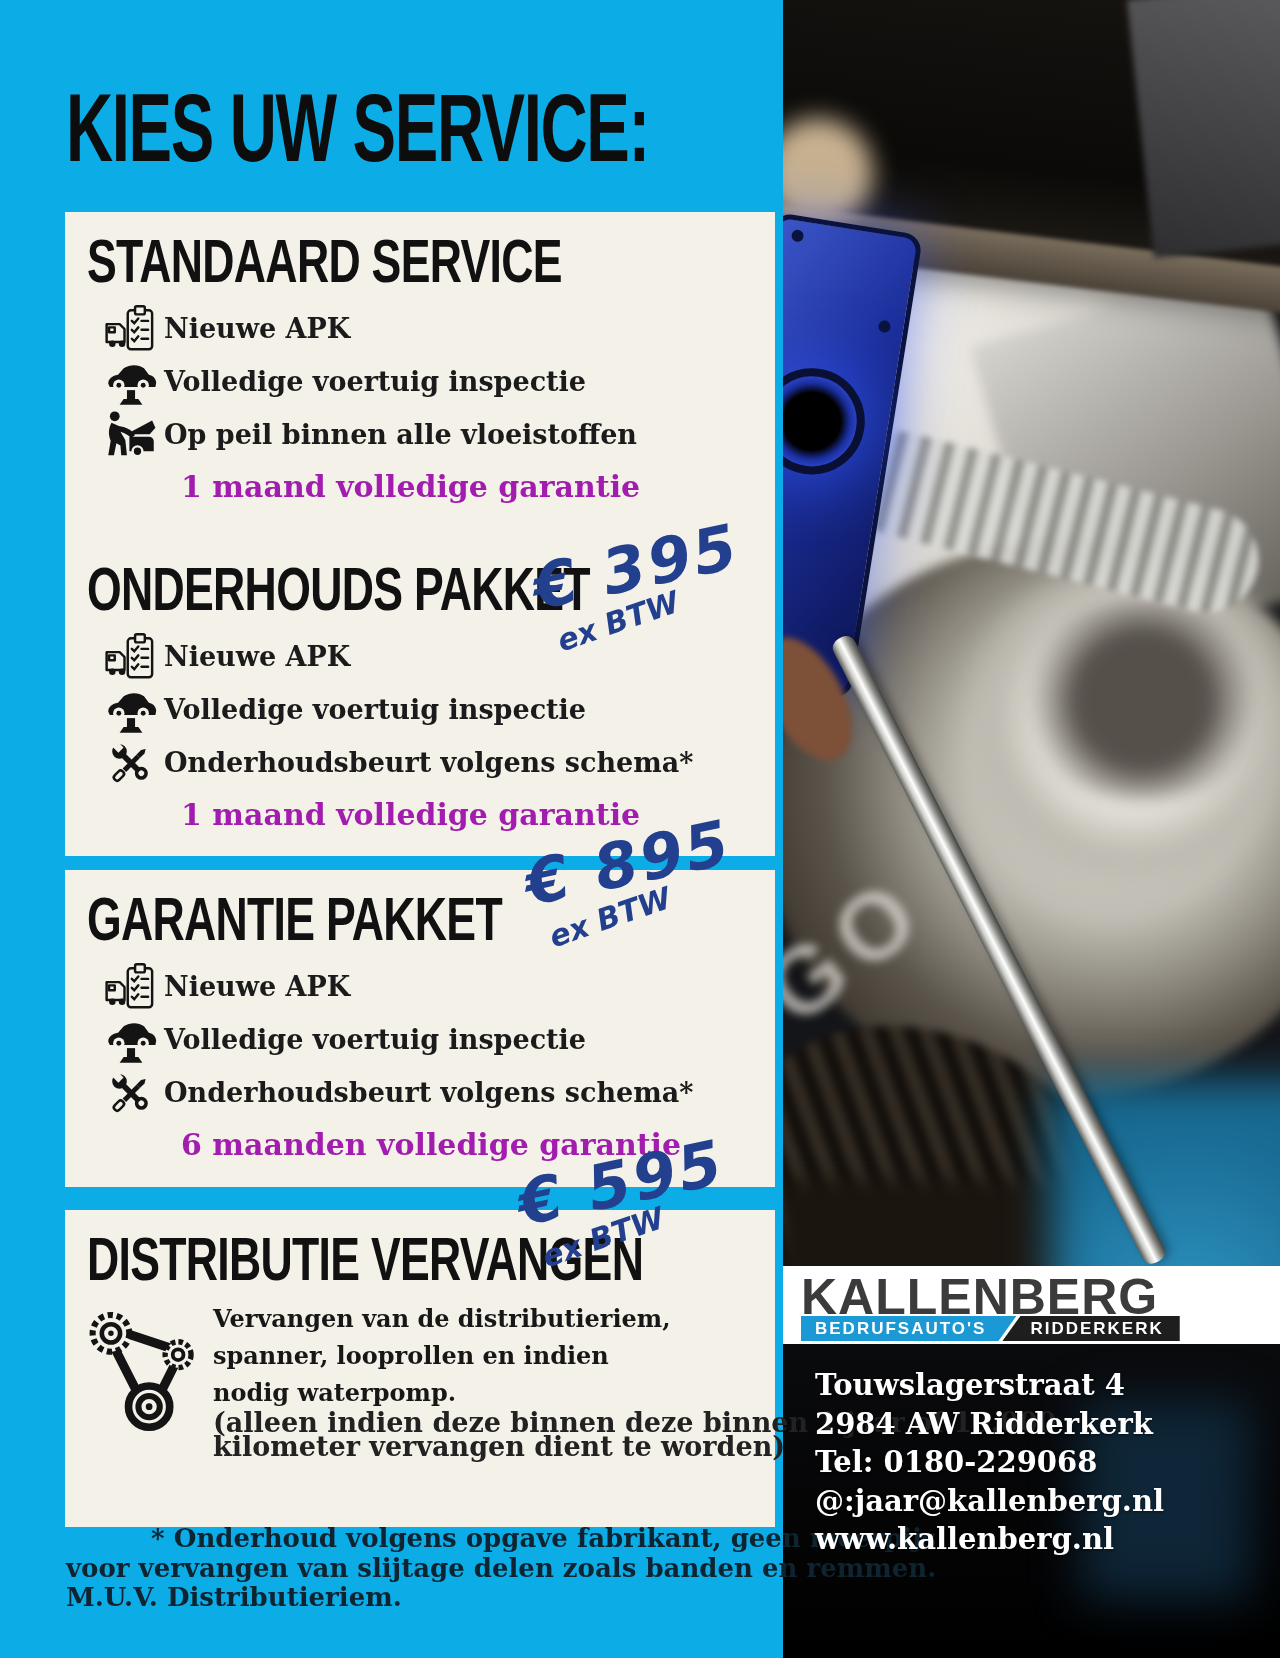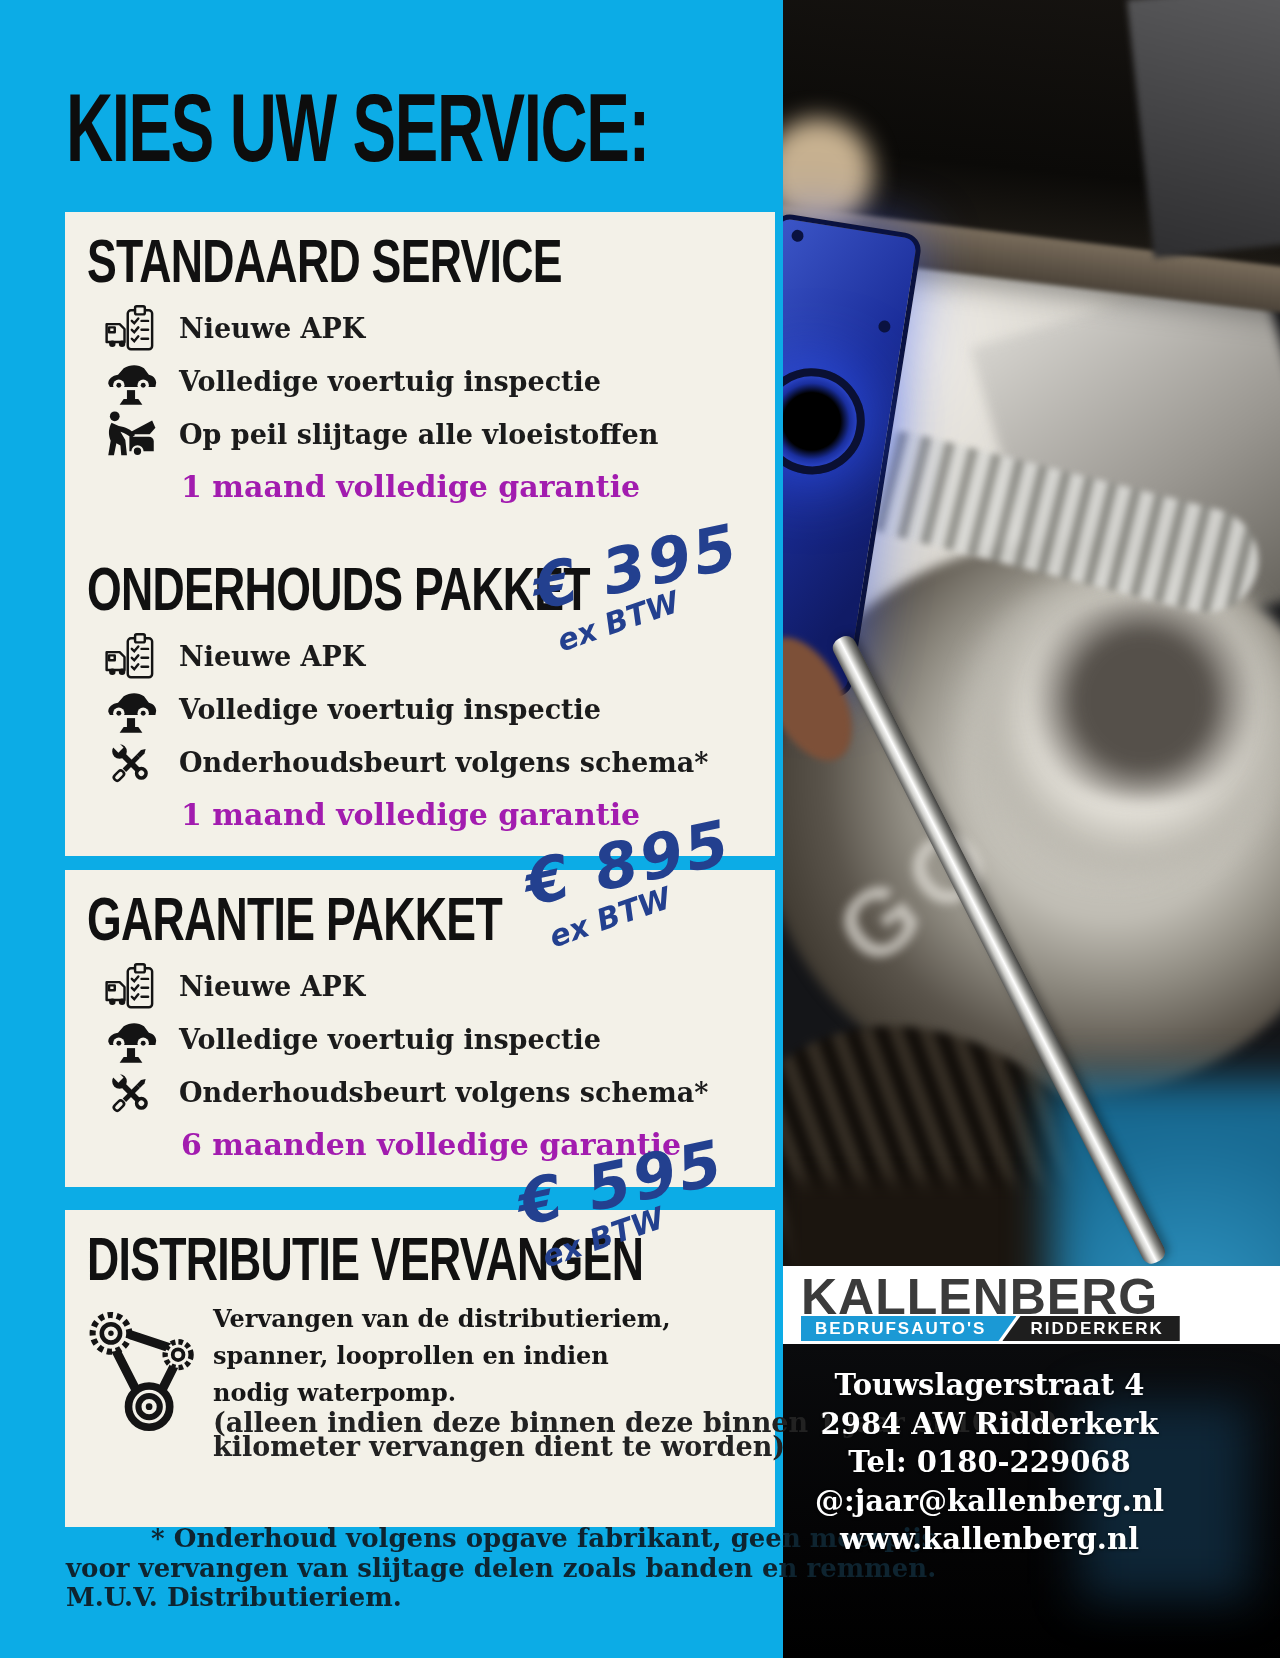--- a/index.html
+++ b/index.html
@@ -14,41 +14,41 @@
   .title{position:absolute;left:66px;top:80px;font-family:"Liberation Sans",sans-serif;
          font-weight:900;font-size:96px;line-height:1;color:#0d0d0d;white-space:nowrap;}
   .cond{display:inline-block;transform:scaleX(.68);transform-origin:0 50%;letter-spacing:-2px;}
   .cond2{display:inline-block;transform:scaleX(.72);transform-origin:0 50%;letter-spacing:-1px;}
 
   .card{position:absolute;left:65px;width:710px;background:var(--card);padding:12px 0 0 20px;}
   .card-heading{font-family:"Liberation Sans",sans-serif;font-weight:900;font-size:62px;
                 line-height:1;color:#111;white-space:nowrap;margin:6px 0 10px 2px;}
   .row{display:flex;align-items:center;height:53px;margin-left:14px;}
   .ic-box{width:64px;height:52px;flex:none;display:flex;align-items:center;justify-content:center;}
-  .row .label{margin-left:16px;font-size:27px;font-weight:bold;color:var(--ink);white-space:nowrap;}
+  .row .label{margin-left:1px;font-size:27px;font-weight:bold;color:var(--ink);white-space:nowrap;}
   .card-footer{margin:8px 0 0 96px;font-size:30px;font-weight:bold;color:#a21caf;white-space:nowrap;}
 
   .price{position:absolute;transform:rotate(-12deg);color:var(--price_ink);
          font-family:"DejaVu Sans",sans-serif;font-style:italic;font-weight:bold;z-index:3;}
   .price-amount{font-size:62px;line-height:1;letter-spacing:3px;white-space:nowrap;}
   .price-note{font-size:30px;margin:-4px 0 0 12px;transform:rotate(-7deg);white-space:nowrap;}
 
   .dist-body{display:flex;align-items:flex-start;margin-top:4px;}
   .belt-box{width:124px;flex:none;margin-top:8px;}
   .dist-text{margin-left:4px;}
   .desc-line{font-size:24px;font-weight:bold;line-height:37px;color:#171717;white-space:nowrap;}
   .fine-line{font-size:27px;font-weight:bold;line-height:24px;color:#222;white-space:nowrap;}
   .fine-line:first-of-type{margin-top:7px;}
 
   .footnote{position:absolute;left:66px;top:1524px;font-weight:bold;font-size:26px;
             line-height:29.5px;color:#0E2430;}
   .footnote div:first-child{padding-left:6px;text-align:right;}
 
   
-  .photo{position:absolute;left:783px;top:0;width:497px;height:1658px;overflow:hidden;background:#141518;text-align:center;}
+  .photo{position:absolute;left:783px;top:0;width:497px;height:1658px;overflow:hidden;background:#141518;}
   .photo > div{position:absolute;}
   .ph-light{top:150px;left:-30px;width:430px;height:560px;filter:blur(10px);
     background:radial-gradient(ellipse at 40% 35%,#efece6 0%,#d9d6cf 45%,#a9a59c 75%,#7a766d 100%);}
   .ph-silver{top:300px;right:-30px;width:300px;height:330px;transform:rotate(-16deg);filter:blur(6px);
     background:linear-gradient(160deg,#d6d4cf,#999690 55%,#5f5c55);}
   .ph-wheel{top:540px;left:-20px;width:600px;height:560px;border-radius:50%;filter:blur(6px);
     background:radial-gradient(circle at 58% 42%,#d2cfc7 0%,#c0bdb4 30%,#8e8a80 45%,#5a544b 60%,#3b352c 78%,#27211b 100%);}
   .ph-rim{top:560px;left:160px;width:380px;height:320px;border-radius:50%;filter:blur(10px);transform:rotate(-12deg);
     background:radial-gradient(circle,#e6e3db 0 35%,#bcb9b0 55%,transparent 72%);}
   .ph-hub{top:600px;left:230px;width:260px;height:200px;border-radius:50%;filter:blur(8px);
@@ -196,21 +196,21 @@
     <div class="row">
       <span class="ic-box">
         <svg width="58" height="52" viewBox="0 0 64 64">
           <circle cx="12" cy="9" r="6" fill="#141414"></circle>
           <path d="M8 17 c-4 7-4 15-1 22 l-3 18 h7 l3-15 5 3 1 12 h7 l-2-19-6-10 c6 2 10 4 13 8 l5-4 c-5-7-12-10-20-11 z" fill="#141414"></path>
           <path d="M28 30 L58 14 l4 9-7 8 h-27 z" fill="#141414"></path>
           <path d="M30 34 h24 a6 6 0 0 1 6 6 v12 H30 z" fill="#141414"></path>
           <circle cx="40" cy="52" r="6" fill="#141414" stroke="#F3F1E8" stroke-width="3"></circle>
         </svg>
       </span>
-      <span class="label">Op peil slijtage  alle vloeistoffen</span>
+      <span class="label">Op peil binnen  alle vloeistoffen</span>
     </div>
     <div class="card-footer">1 maand volledige garantie</div>
   </section>
 
   <section class="card" style="top:540px;height:316px;">
     <div class="price" style="top:-4px;left:470px;">
       <div class="price-amount">€ 395</div>
       <div class="price-note">ex BTW</div>
     </div>
     <h2 class="card-heading"><span class="cond2">ONDERHOUDS PAKKET</span></h2>

